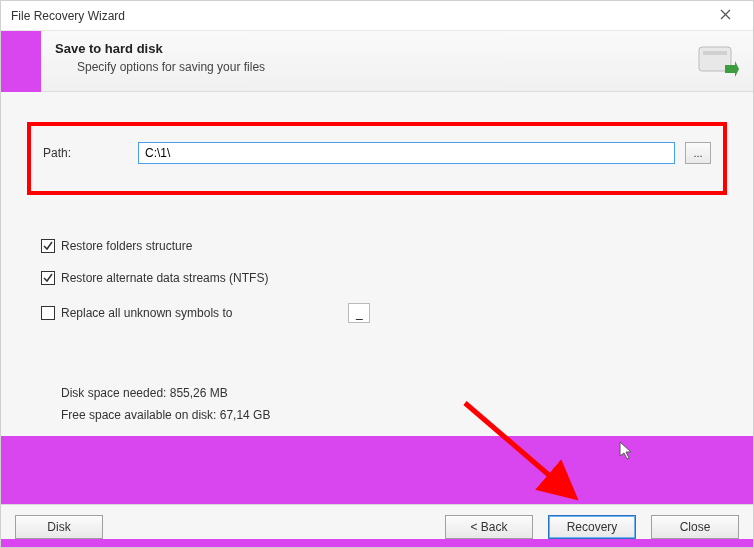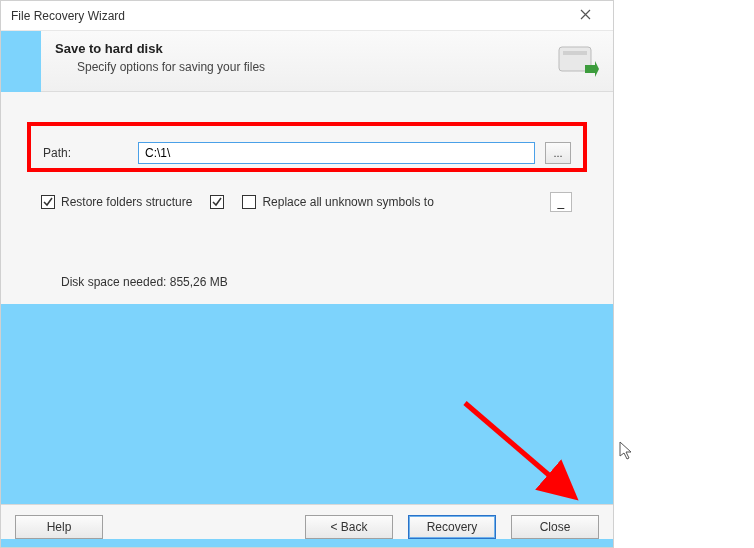--- a/index.html
+++ b/index.html
@@ -6,24 +6,24 @@
     body {
       font-family: "Segoe UI", Tahoma, sans-serif;
       font-size: 12px;
       background: #fff;
       width: 754px;
       height: 548px;
       position: relative;
       overflow: hidden;
     }
     .window {
-      width: 614px;
+      width: 754px;
       height: 548px;
       border: 1px solid #d0d0d0;
-      background: #7dd3fc;
+      background: #d946ef;
       position: relative;
     }
     .titlebar {
       height: 30px;
       display: flex;
       align-items: center;
       justify-content: space-between;
       padding: 0 8px 0 10px;
       border-bottom: 1px solid #e8e8e8;
       background: #fff;
@@ -60,22 +60,22 @@
       margin-left: 22px;
     }
     .header-icon svg { display: block; }
     .content {
       padding: 30px 26px 10px 26px;
       background: #f6f6f6;
       position: relative;
     }
     .path-row-highlight {
       border: 4px solid #f00;
-      padding: 16px 12px 4px 12px;
-      margin-bottom: 20px;
+      padding: 16px 12px 27px 12px;
+      margin-bottom: 44px;
     }
     .path-row {
       display: flex;
       align-items: center;
       gap: 10px;
     }
     .path-label {
       width: 85px;
       font-size: 12px;
       color: #333;
@@ -97,21 +97,21 @@
       background: linear-gradient(#fbfbfb, #e9e9e9);
       cursor: pointer;
       display: flex;
       align-items: center;
       justify-content: center;
       font-size: 11px;
       color: #333;
     }
     .options {
       display: flex;
-      flex-direction: row;
+      flex-direction: column;
       gap: 18px;
       margin-left: 14px;
       margin-bottom: 60px;
     }
     .option-row {
       display: flex;
       align-items: center;
       gap: 6px;
     }
     .checkbox {
@@ -239,36 +239,38 @@
         </span>
         <span class="option-label">Restore folders structure</span>
       </div>
 
       <div class="option-row">
         <span class="checkbox">
           <svg width="10" height="10" viewBox="0 0 10 10">
               <path d="M1 5 L4 8 L9 1" stroke="#333" stroke-width="1.5" fill="none"></path>
             </svg>
         </span>
+        <span class="option-label">Restore alternate data streams (NTFS)</span>
       </div>
 
       <div class="option-row">
         <span class="checkbox"></span>
         <span class="option-label">Replace all unknown symbols to</span>
         <input class="symbol-input" type="text" value="_" style="">
       </div>
     </div>
 
     <div class="disk-info">
       <p>Disk space needed: 855,26 MB</p>
+      <p>Free space available on disk: 67,14 GB</p>
     </div>
   </div>
 
   <div class="button-bar">
-    <button class="btn">Help</button>
+    <button class="btn">Disk</button>
     <div class="btn-right-group">
       <button class="btn">&lt; Back</button>
       <button class="btn recovery">Recovery</button>
       <button class="btn">Close</button>
     </div>
   </div>
 
   <svg class="arrow" width="140" height="120">
     <defs>
         <marker id="ah" markerWidth="8" markerHeight="8" refX="6" refY="4" orient="auto">

